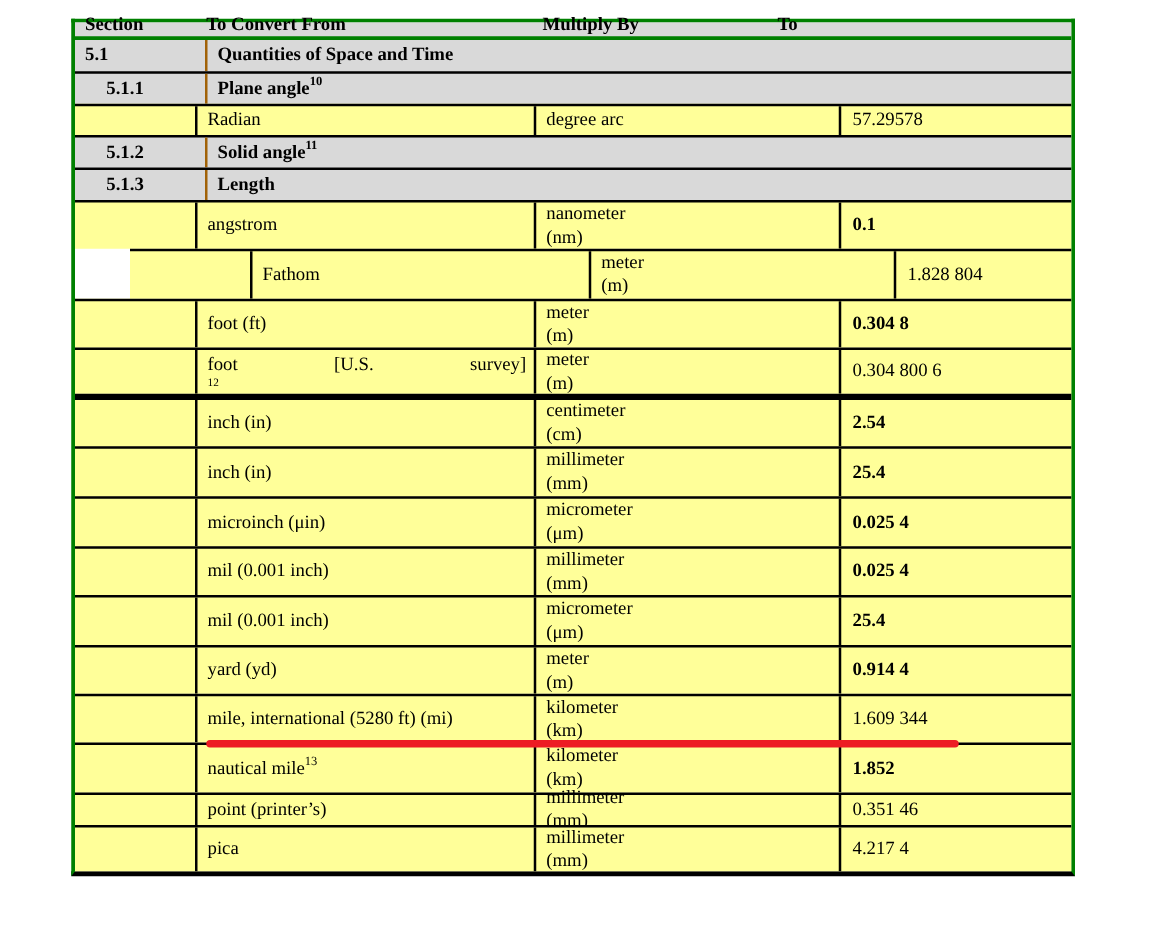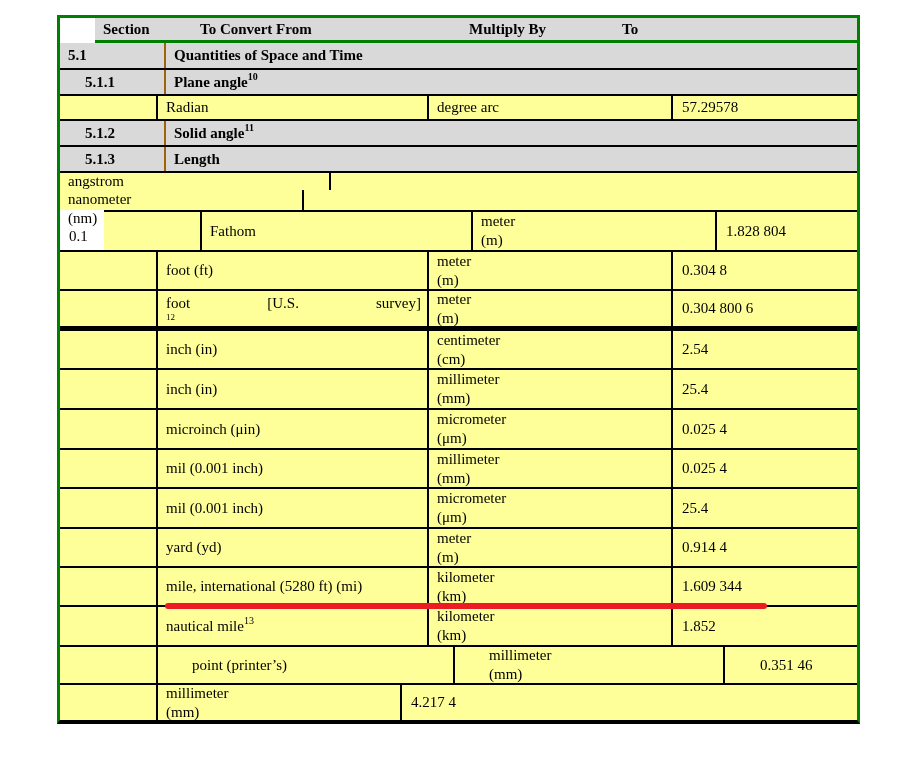--- a/index.html
+++ b/index.html
@@ -9,23 +9,23 @@
     -webkit-font-smoothing:antialiased;
   }
   .table-wrap {
     position:absolute; left:57px; top:15px; width:803px;
     box-sizing:border-box;
     border-left:3px solid var(--green); border-right:3px solid var(--green);
     border-top:3px solid var(--green); border-bottom:4px solid #000;
     background:#fff;
   }
   .header-row {
-    display:flex; height:25px; background:var(--gray);
+    display:flex; height:14px; background:var(--gray);
     border-bottom:3px solid var(--green);
-    font-weight:bold; font-size:15px; align-items:center; box-sizing:border-box;margin-left:35px;
+    font-weight:bold; font-size:15px; align-items:flex-end; box-sizing:border-box;
   }
   .header-row .hc { box-sizing:border-box; white-space:nowrap; }
   .h1 { width:98px;  padding-left:8px; }
   .h2 { width:271px; padding-left:7px; }
   .h3 { width:244px; padding-left:9px; }
   .h4 { flex:1;      padding-left:5px; }
 
   .row {
     display:flex; position:relative; box-sizing:border-box;
     border-top:2px solid #000; font-size:15px;
@@ -41,21 +41,21 @@
   .c-title { flex:1; padding-left:8px; display:flex; align-items:center; }
 
   .c1 { width:98px;  border-right:2px solid #000; }
   .c2 { width:271px; border-right:2px solid #000; padding:0 6px 0 8px;
         display:flex; flex-direction:column; justify-content:center; }
   .c3 { width:244px; border-right:2px solid #000; padding-left:8px;
         display:flex; flex-direction:column; justify-content:center; line-height:19px; }
   .c4 { flex:1; padding-left:9px; display:flex; align-items:center; }
 
   sup { font-size:10px; line-height:0; position:relative; top:-1px; }
-  .bold { font-weight:normal; }
+  .bold { font-weight:bold; }
   .justify { display:flex; justify-content:space-between; line-height:17px;gap:16px; }
   .footnote { font-size:9px; line-height:10px; }
 
   .red-line {
     position:absolute; left:105px; bottom:-4px; width:602px; height:6px;
     border-radius:3px; z-index:5;
   }
 </style>
 </head>
 <body>
@@ -97,21 +97,21 @@
         <div class="cell c-title">
           <span>Solid angle<sup>11</sup></span>
         </div>
       </div>
       <div class="row section" style="height: 26px;">
         <div class="cell c-num indent">5.1.3</div>
         <div class="cell c-title">
           <span>Length</span>
         </div>
       </div>
-      <div class="row data" style="height: 39px; flex-direction: column;">
+      <div class="row data" style="height: 39px;">
         <div class="cell c1"></div>
         <div class="cell c2">
           <span>angstrom</span>
         </div>
         <div class="cell c3">
           <div>nanometer</div>
           <div>(nm)</div>
         </div>
         <div class="cell c4">
           <span class="bold">0.1</span>
@@ -259,35 +259,38 @@
           <span>nautical mile<sup>13</sup></span>
         </div>
         <div class="cell c3">
           <div>kilometer</div>
           <div>(km)</div>
         </div>
         <div class="cell c4">
           <span class="bold">1.852</span>
         </div>
       </div>
-      <div class="row data" style="height: 38px; gap: 26px;">
+      <div class="row data" style="height: 26px;">
         <div class="cell c1"></div>
         <div class="cell c2">
           <span>point (printer’s)</span>
         </div>
         <div class="cell c3">
           <div>millimeter</div>
           <div>(mm)</div>
         </div>
         <div class="cell c4">
           <span>0.351 46</span>
         </div>
       </div>
       <div class="row data" style="height: 37px;">
         <div class="cell c1"></div>
+        <div class="cell c2">
+          <span>pica</span>
+        </div>
         <div class="cell c3">
           <div>millimeter</div>
           <div>(mm)</div>
         </div>
         <div class="cell c4">
           <span>4.217 4</span>
         </div>
       </div>
     </div>
 </div>

